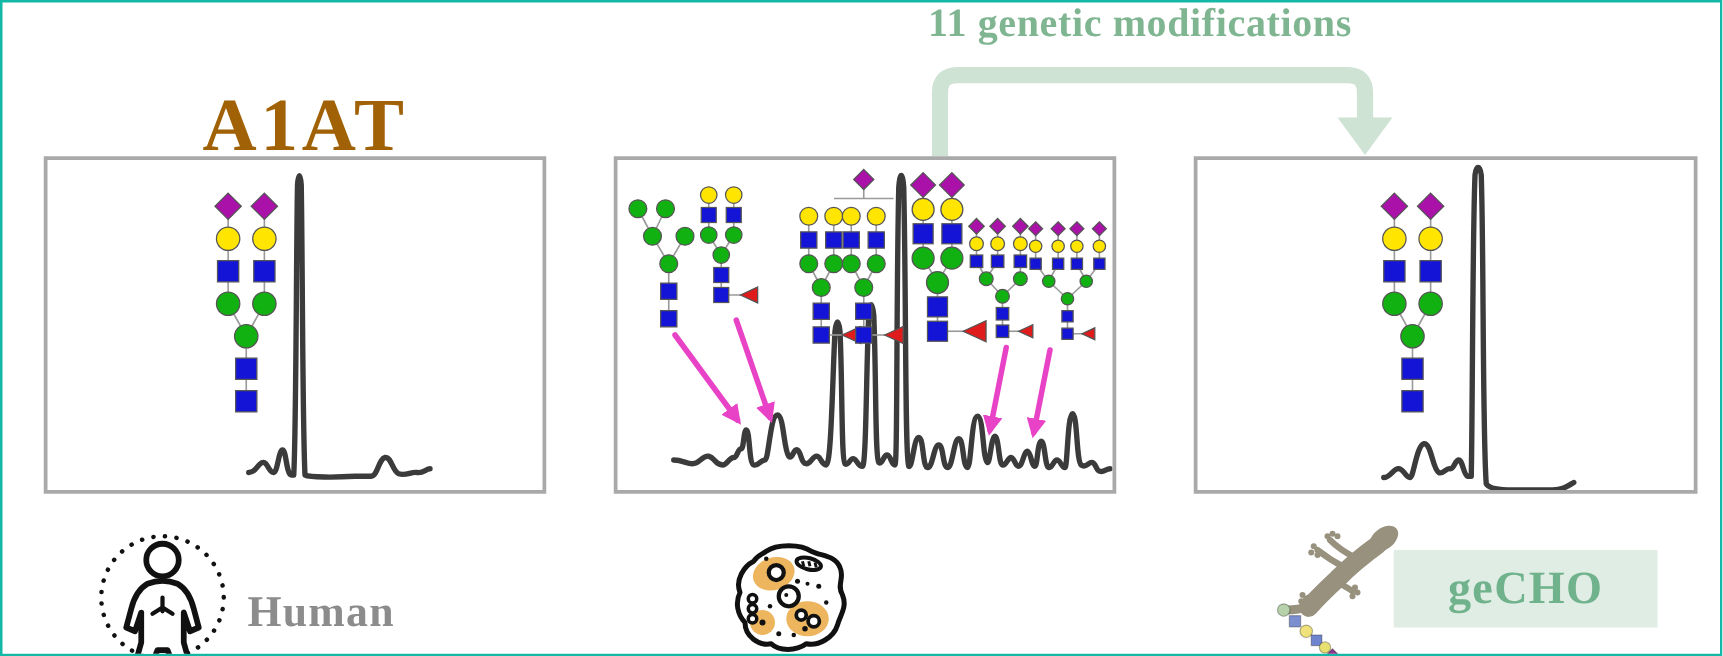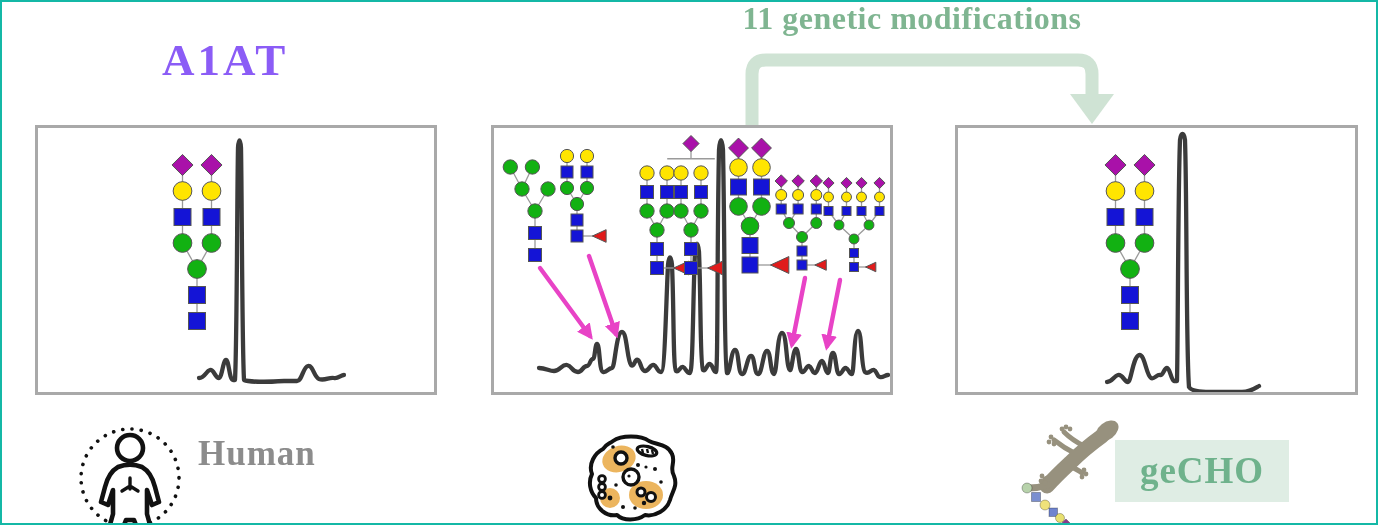--- a/index.html
+++ b/index.html
@@ -7,39 +7,39 @@
   .canvas{
     position:relative;width:1378px;height:525px;background:#fff;
     border:2px solid #14b8a6;overflow:hidden;
     font-family:Liberation Serif, serif;
   }
   .title{
     position:absolute;left:660px;top:-2px;width:500px;text-align:center;
     font-size:32px;font-weight:bold;letter-spacing:0.5px;color:#7FB591;
   }
   .heading{
-    position:absolute;left:160px;top:32px;
-    font-size:45px;font-weight:bold;letter-spacing:3px;color:#8b5cf6;
+    position:absolute;left:160px;top:64px;
+    font-size:60px;font-weight:bold;letter-spacing:3px;color:#a16207;
   }
   .panel{
     position:absolute;top:123px;height:270px;background:#fff;
     border:3px solid #A9A9A9;
   }
   .panel svg{display:block;width:100%;height:100%;}
   #panel-human{left:33px;width:402px;}
   #panel-cho{left:489px;width:402px;}
   #panel-gecho{left:953px;width:403px;}
   .overlay{position:absolute;left:0;top:0;width:1378px;height:525px;pointer-events:none;}
   .legend-label{
     position:absolute;font-size:35px;font-weight:bold;color:#8C8C8C;letter-spacing:1px;
   }
-  #label-human{left:196px;top:432px;}
+  #label-human{left:196px;top:468px;}
   #label-cho{left:682px;top:457px;}
   .badge{
-    position:absolute;left:1113px;top:438px;width:174px;height:62px;
+    position:absolute;left:1113px;top:438px;width:211px;height:62px;
     background:#DFEDE4;text-align:center;line-height:62px;
     font-size:37px;font-weight:bold;color:#6FB28C;letter-spacing:1px;
   }
   .icon{position:absolute;}
   #icon-human{left:66px;top:420px;width:126px;height:103px;}
   #icon-cho{left:581px;top:430px;width:100px;height:92px;}
   #icon-gecko{left:1016px;top:414px;width:112px;height:110px;}
   .icon svg{display:block;width:100%;height:100%;}
 </style>
 </head>

